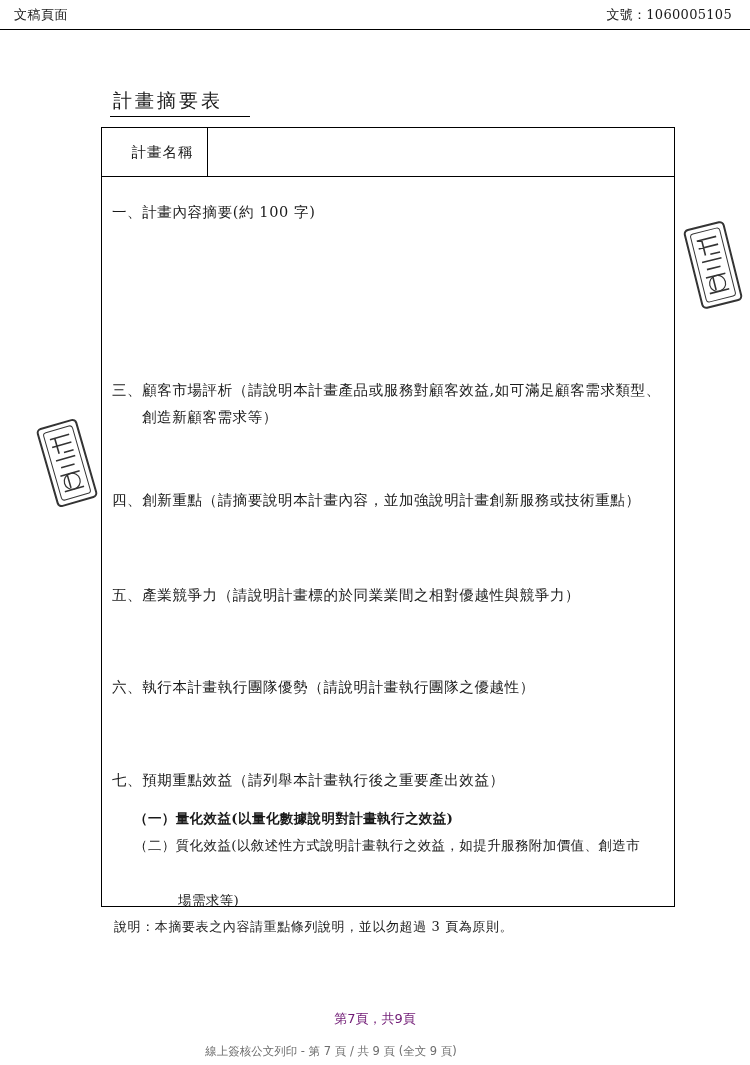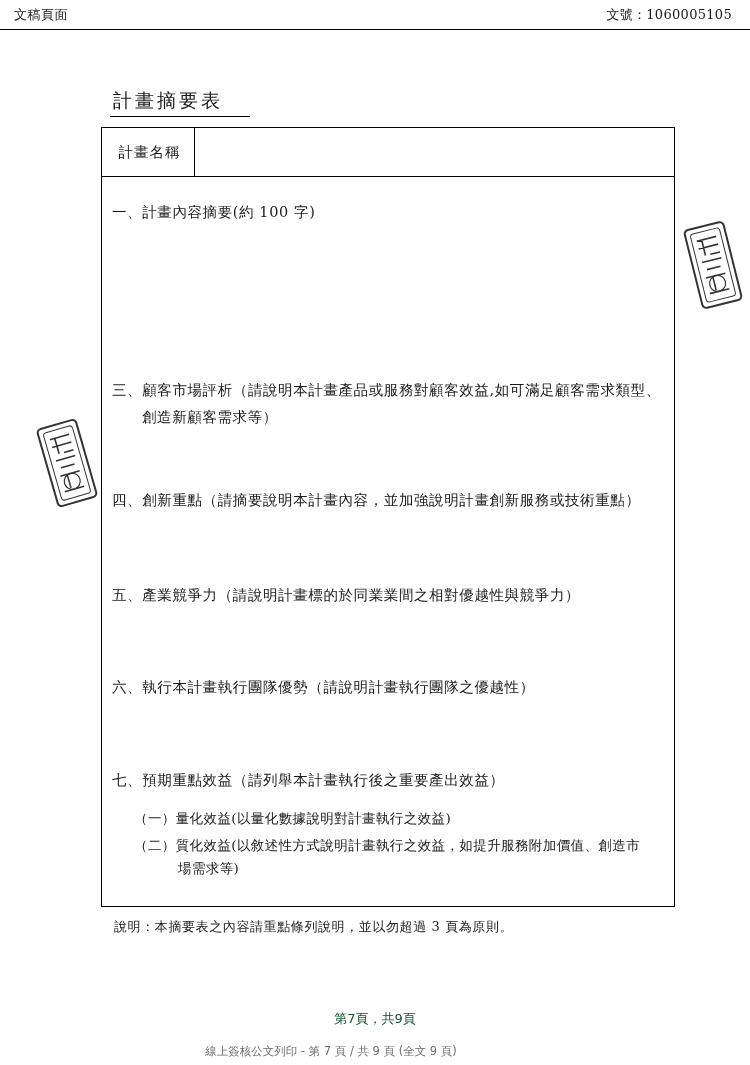--- a/index.html
+++ b/index.html
@@ -74,21 +74,21 @@
     position: absolute;
     left: 0;
     top: 0;
     width: 100%;
     height: 49px;
     border-bottom: 1.2px solid #000;
     box-sizing: border-box;
   }
   .name-label {
     position: absolute;
-    left: 3px;
+    left: 16px;
     top: 0;
     width: 90px;
     height: 100%;
     border-right: 1.2px solid #000;
     box-sizing: border-box;
     display: flex;
     align-items: center;
     justify-content: center;
     font-size: 14.5px;
     letter-spacing: 1px;
@@ -129,40 +129,41 @@
     position: absolute;
     left: 32px;
     right: 10px;
     font-size: 13.5px;
     line-height: 1.7;
     letter-spacing: 0.4px;
   }
   .sub .cont2 {
     display: block;
     padding-left: 44px;
+    margin-top: 32px;
   }
 
   .note {
     position: absolute;
     left: 114px;
     top: 918px;
     font-size: 13px;
     letter-spacing: 0.6px;
   }
 
   
   .page-number {
     position: absolute;
     left: 0;
     top: 1010px;
     width: 750px;
     text-align: center;
     font-size: 13px;
     font-family: "DejaVu Sans", "Liberation Sans", sans-serif;
-    color: #14532d;
+    color: #701a75;
   }
   .print-line {
     position: absolute;
     left: 0;
     top: 1044px;
     width: 662px;
     text-align: center;
     font-size: 11.5px;
     font-family: "DejaVu Sans", "Liberation Sans", sans-serif;
     color: #6e6e6e;
@@ -217,21 +218,21 @@
     </div>
 
     <div class="item" style="top: 590px;">
       <span>七、</span><span>預期重點效益（請列舉本計畫執行後之重要產出效益）</span>
     </div>
 
     <div class="item" style="top: 497px;">
       <span>六、</span><span>執行本計畫執行團隊優勢（請說明計畫執行團隊之優越性）</span>
     </div>
 
-    <div class="sub" style="top: 630px;">
+    <div class="sub" style="top: 630px; font-weight: bold;">
       <span>（一）量化效益(以量化數據說明對計畫執行之效益)</span>
     </div>
 
     <div class="sub" style="top: 657px;">
       <span>（二）質化效益(以敘述性方式說明計畫執行之效益，如提升服務附加價值、創造市</span>
       <span class="cont2">場需求等)</span>
     </div>
 
   </div>
 </div>

